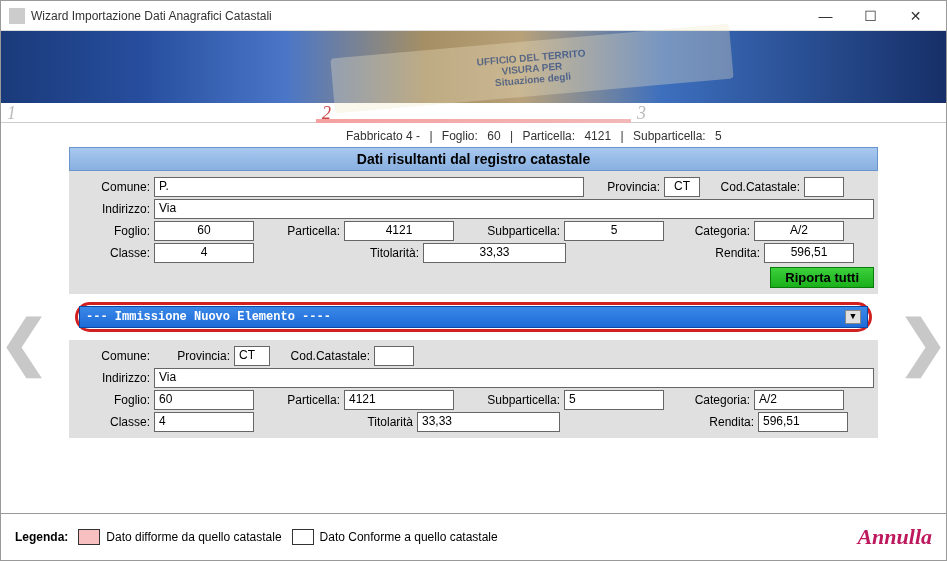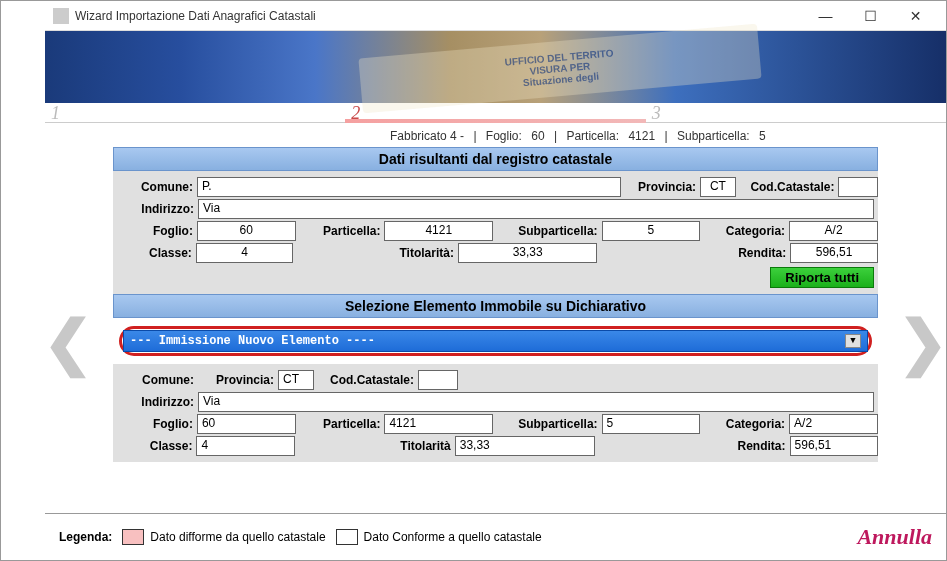--- a/index.html
+++ b/index.html
@@ -1,17 +1,17 @@
 <!DOCTYPE html>
 <html><head>
 <meta charset="utf-8">
 <style>
   * { box-sizing: border-box; margin: 0; padding: 0; }
   body { font-family: Tahoma, Arial, sans-serif; font-size: 12px; background: #fff; }
-  .window { width: 947px; height: 561px; border: 1px solid #999; display: flex; flex-direction: column; background: #fff; padding-left: 44px; }
+  .window { width: 947px; height: 561px; border: 1px solid #999; display: flex; flex-direction: column; background: #fff; }
   .titlebar { height: 30px; background: #fff; display: flex; align-items: center; padding: 0 8px; border-bottom: 1px solid #ddd; }
   .titlebar-icon { width: 16px; height: 16px; background: #ccc; margin-right: 6px; }
   .titlebar-text { flex: 1; font-size: 12px; color: #333; }
   .winbtns { display: flex; }
   .winbtn { width: 45px; height: 28px; display: flex; align-items: center; justify-content: center; font-size: 14px; color: #333; cursor: pointer; }
 
   .banner { height: 72px; background: linear-gradient(90deg, #1a3a7a 0%, #274e9e 15%, #4a76c8 30%, #a68f63 45%, #b8a179 55%, #3d6fbe 70%, #162f68 100%); position: relative; display: flex; align-items: center; padding: 0 16px; color: #fff; font-weight: bold; font-size: 15px; }
   .banner-text { position: relative; z-index: 2; text-shadow: 1px 1px 2px rgba(0,0,0,0.5); }
   .banner-doc { position: absolute; left: 35%; top: 10px; width: 400px; height: 55px; background: rgba(240,230,200,0.5); transform: rotate(-5deg); border-radius: 4px; display:flex; flex-direction:column; align-items:center; justify-content:center; font-size:10px; color:#2a4a8a; font-weight:bold; opacity:0.65; }
 
@@ -19,21 +19,21 @@
   .step { flex: 1; color: #bbb; font-family: Georgia, serif; font-size: 18px; font-style: italic; padding-left: 6px; position:relative; }
   .step.active { color: #c94848; }
   .step.active::after { content: ""; position: absolute; left: 0; bottom: -1px; width: 100%; height: 4px; background: linear-gradient(90deg, #f5a0a0, #f2b8b8); }
   .sub-brcr { font-size: 12px; color: #333; padding: 6px 0 4px 345px; }
   .sub-brcr span { margin-right: 6px; text-align: right; }
 
   .content { flex: 1; padding: 0 10px; position: relative; }
   .section-header { background: linear-gradient(#a8c8f0, #88b0e0); text-align: center; font-weight: bold; font-size: 14px; padding: 3px 0; border: 1px solid #6a94cc; }
   .form-block { background: #e0e0e0; padding: 4px 0; }
   .row { display: flex; align-items: center; margin: 2px 0; }
-  .lbl { text-align: right; font-weight: bold; font-size: 12px; padding-right: 4px; }
+  .lbl { text-align: right; font-weight: normal; font-size: 12px; padding-right: 4px; }
   .fld { background: #fff; border: 1px solid #666; height: 20px; font-size: 12px; padding: 1px 4px; overflow: hidden; white-space: nowrap; }
   .fld.center { text-align: center; }
   .fld.left { text-align: left; }
   .btn-green { background: linear-gradient(#3cd03c, #1ab01a); border: 1px solid #0a7a0a; color: #000; font-weight: bold; padding: 2px 14px; cursor: pointer; font-size: 13px; }
 
   .nav-arrow { position: absolute; top: 160px; font-size: 60px; color: #c8c8c8; font-weight: bold; cursor: pointer; font-family: Arial; }
   .nav-arrow.left { left: -2px; }
   .nav-arrow.right { right: -2px; }
 
   .combo-wrap { margin: 8px 6px 8px 6px; border: 3px solid #d02020; border-radius: 16px; padding: 1px; font-family: Liberation Mono, monospace; }
@@ -125,21 +125,20 @@
           <div class="lbl" style="width:169px">Titolarità:</div>
           <div class="fld center" style="width:143px">33,33</div>
           <div class="lbl" style="width:198px">Rendita:</div>
           <div class="fld center" style="width:90px">596,51</div>
         </div>
         <div class="row" style="justify-content:flex-end; padding-right:4px; margin-top:4px;">
           <button class="btn-green">Riporta tutti</button>
         </div>
       </div>
 
-      <div class="section-header">Selezione Elemento Immobile su Dichiarativo</div>
 
       <div class="combo-wrap">
         <div class="combo">
           <span>---   Immissione Nuovo Elemento   ----</span>
           <span class="combo-arrow">▼</span>
         </div>
       </div>
 
       <div class="form-block" style="margin-top:6px;">
         <div class="row">

